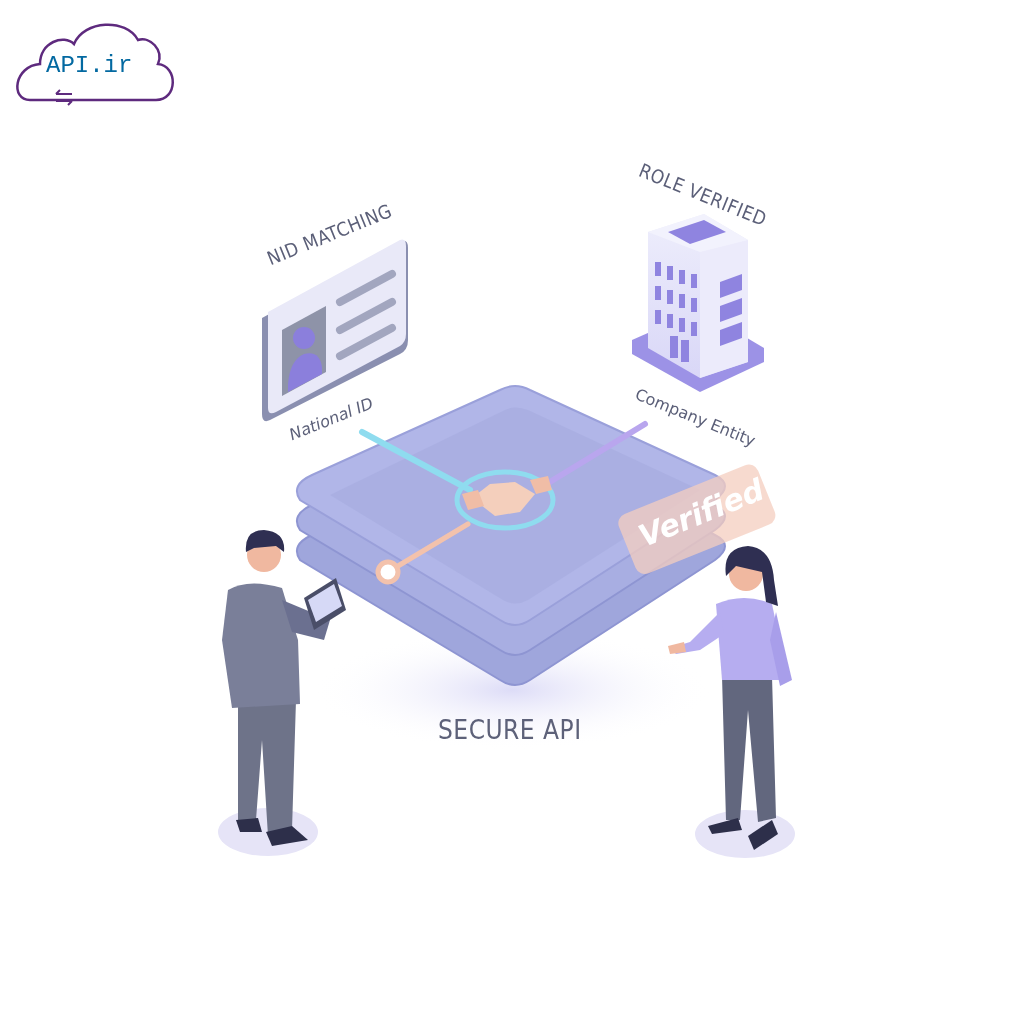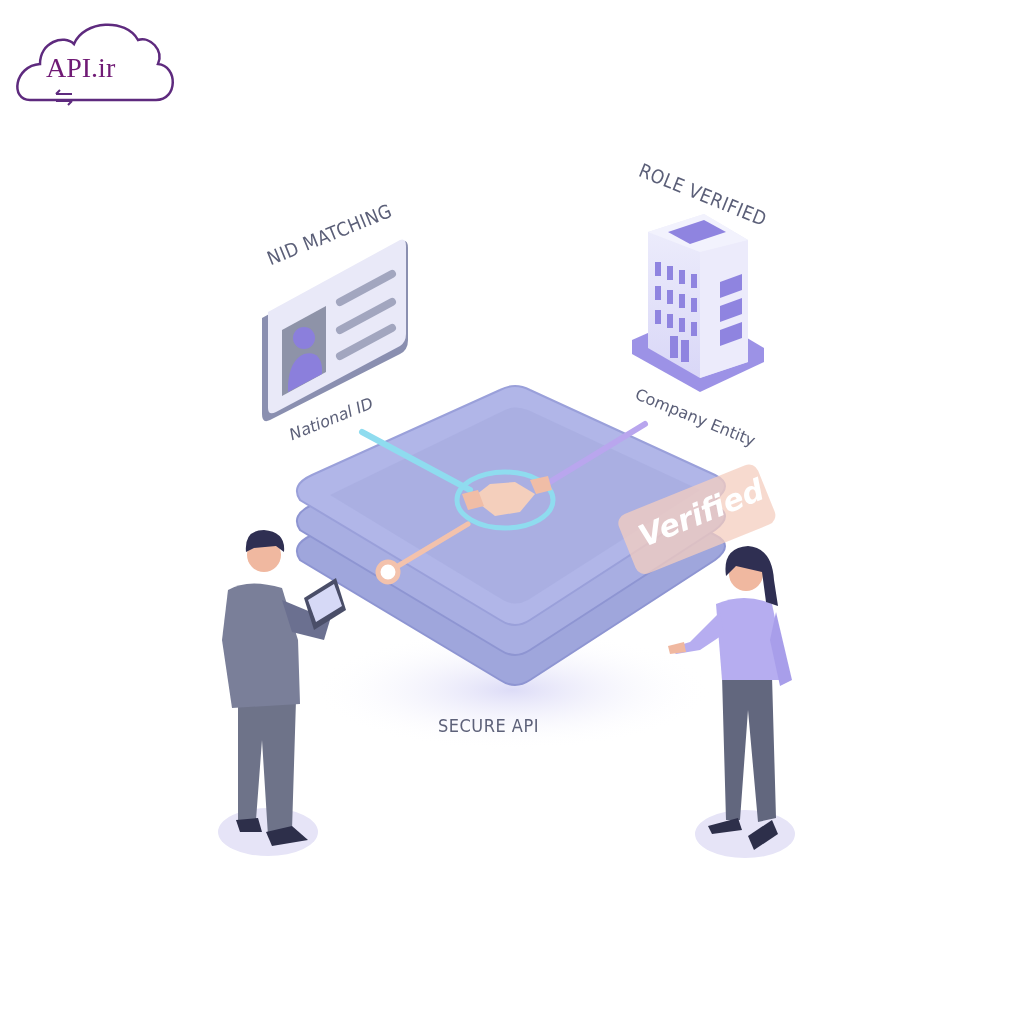--- a/index.html
+++ b/index.html
@@ -1,20 +1,20 @@
 <!DOCTYPE html>
 <html><head>
 <meta charset="utf-8">
 <style>
   html, body { margin:0; padding:0; background:#ffffff; }
   body { width:1024px; height:1024px; position:relative; overflow:hidden; font-family:"DejaVu Sans", sans-serif; }
   .label { position:absolute; color:#5b5f78; white-space:nowrap; transform-origin:left center; }
   .caps { font-family:"DejaVu Sans Condensed","DejaVu Sans", sans-serif; font-weight:normal; letter-spacing:0.5px; }
   svg { position:absolute; left:0; top:0; }
-  .logo-text { position:absolute; left:46px; top:52px; font-family:Liberation Serif, serif; font-size:28px; color:#701a75; }
+  .logo-text { position:absolute; left:46px; top:52px; font-family:Liberation Mono, monospace; font-size:24px; color:#0369a1; }
 </style>
 </head>
 <body>
 
 <div>
   <svg width="200" height="120">
     <path d="M30 100 C10 100 14 66 40 64 C40 42 64 34 74 44 C84 20 126 18 138 40 C150 36 164 50 158 64 C178 66 178 100 156 100 Z" fill="none" stroke="#5e2a7e" stroke-width="2.5"></path>
     <path d="M56 94 L72 94 M56 94 L60 90 M56 101 L72 101 M72 101 L68 105" stroke="#5e2a7e" stroke-width="2" fill="none"></path>
   </svg>
   <div class="logo-text">API.ir</div>
@@ -123,13 +123,13 @@
 </svg>
 
 <div class="label caps" style="left:268px; top:248px; font-size:19px; transform:rotate(-22deg);">NID MATCHING</div>
 <div class="label" style="left:290px; top:426px; font-size:16px; font-style:italic; transform:rotate(-22deg);">National ID</div>
 
 <div class="label caps" style="left:640px; top:158px; font-size:19px; transform:rotate(22deg);">ROLE VERIFIED</div>
 <div class="label" style="left:636px; top:384px; font-size:16px; transform:rotate(22deg);">Company Entity</div>
 
 <div class="label" style="left:640px; top:520px; font-size:30px; font-weight:bold; font-style:italic; color:#ffffff; transform:rotate(-22deg);">Verified</div>
 
-<div class="label caps" style="left:438px; top:715px; font-size:18px; color:#5d6179;">SECURE API</div>
+<div class="label caps" style="left:438px; top:715px; font-size:26px; color:#5d6179;">SECURE API</div>
 
 </body></html>

